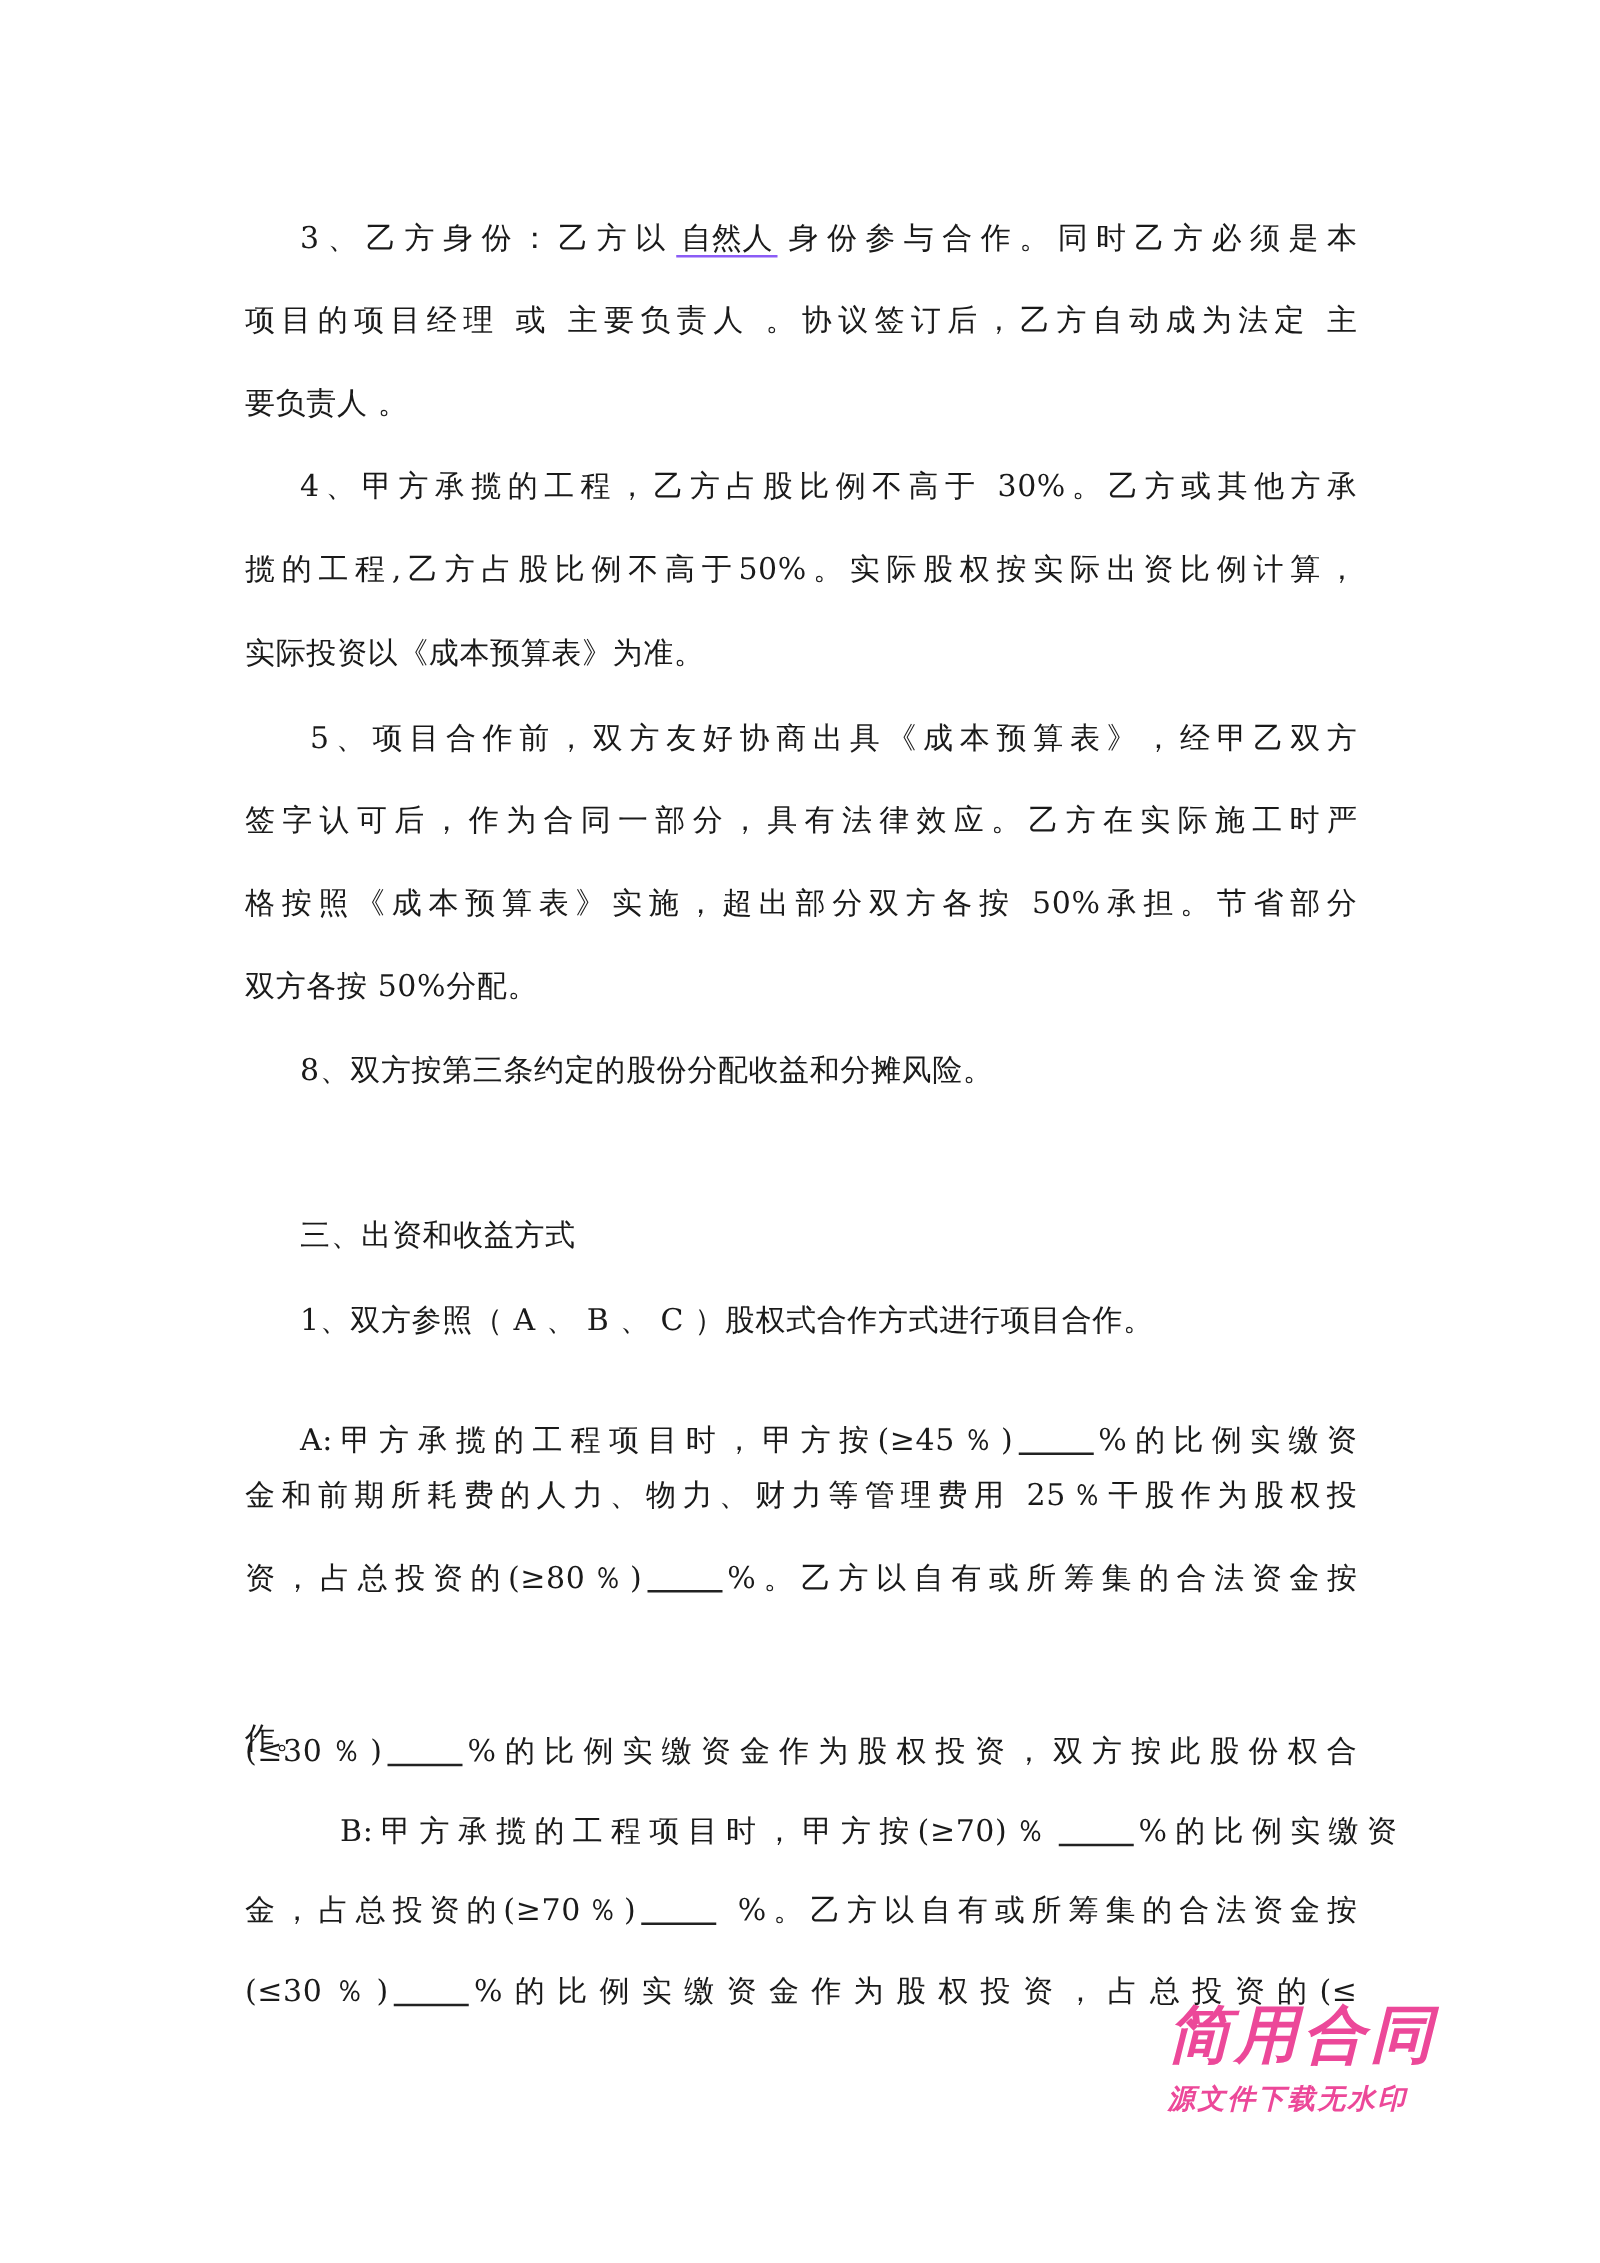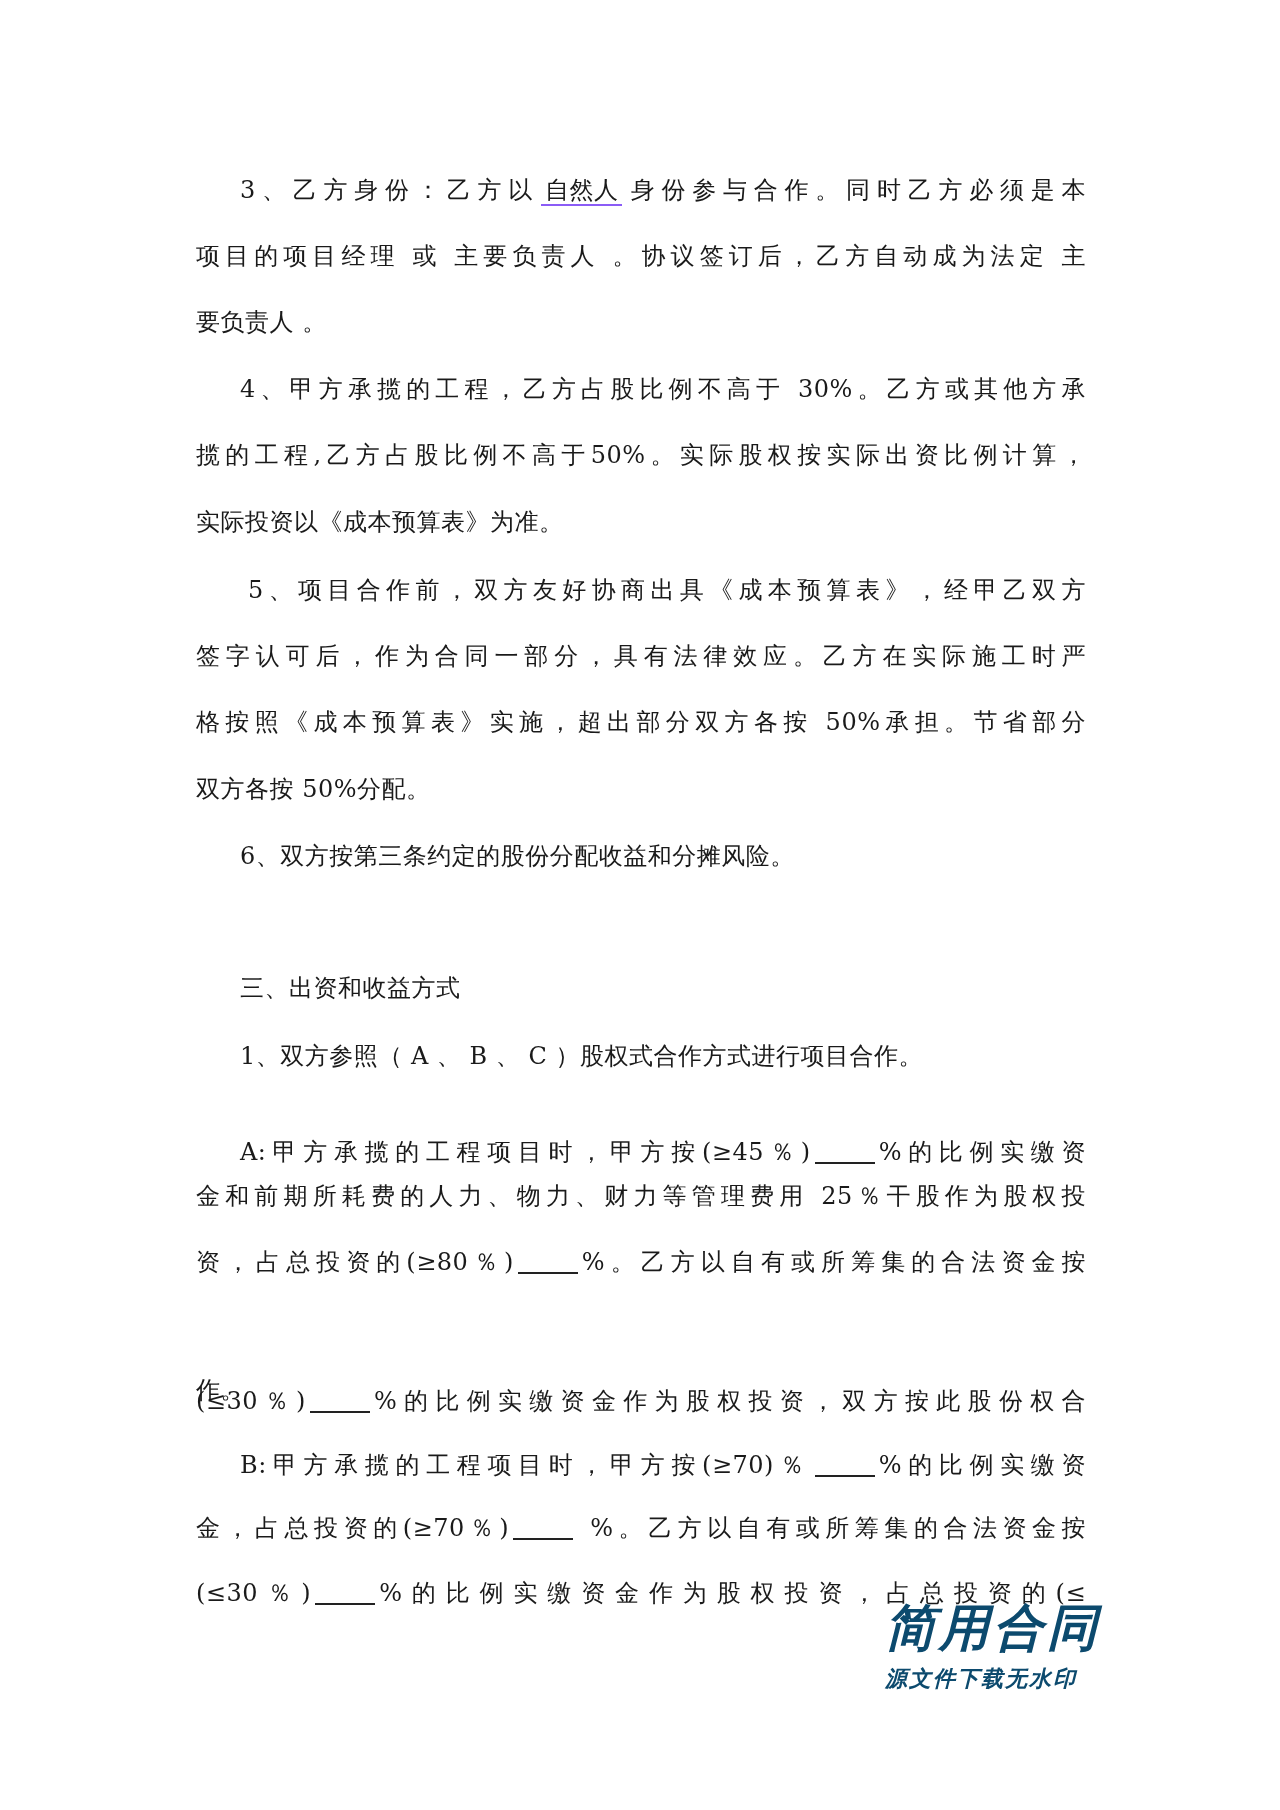--- a/index.html
+++ b/index.html
@@ -54,28 +54,28 @@
   .blank {
     display: inline-block;
     width: 60px;
     height: 24px;
     border-bottom: 2px solid #222;
     vertical-align: -4px;
     margin: 0 4px;
   }
   .watermark {
     position: absolute;
-    left: 885px;
+    left: 934px;
     top: 1600px;
     width: 300px;
     pointer-events: none;
     font-family: Liberation Serif, serif;
     font-weight: bold;
     font-style: italic;
-    color: #0c4a6e;
+    color: #ec4899;
   }
   .wm-title {
     font-size: 50px;
     line-height: 56px;
     letter-spacing: 4px;
   }
   .wm-sub {
     font-size: 22px;
     line-height: 34px;
     margin-top: 6px;
@@ -95,39 +95,39 @@
 
   <div class="line indent" style="top:369px;">4、甲方承揽的工程，乙方占股比例不高于 30%。乙方或其他方承</div>
   <div class="line" style="top:435px;">揽的工程,乙方占股比例不高于50%。实际股权按实际出资比例计算，</div>
   <div class="line last" style="top:502px;">实际投资以《成本预算表》为准。</div>
 
   <div class="line indent-more" style="top:570px;">5、项目合作前，双方友好协商出具《成本预算表》，经甲乙双方</div>
   <div class="line" style="top:636px;">签字认可后，作为合同一部分，具有法律效应。乙方在实际施工时严</div>
   <div class="line" style="top:702px;">格按照《成本预算表》实施，超出部分双方各按 50%承担。节省部分</div>
   <div class="line last" style="top:769px;">双方各按 50%分配。</div>
 
-  <div class="line indent last" style="top:836px;">6、双方按第三条约定的股份分配收益和分摊风险。</div>
+  <div class="line indent last" style="top:836px;">8、双方按第三条约定的股份分配收益和分摊风险。</div>
 
   <div class="line indent last" style="top:968px;">三、出资和收益方式</div>
 
   <div class="line indent last" style="top:1036px;">1、双方参照（ A 、 B 、 C ）股权式合作方式进行项目合作。</div>
 
   <div class="line indent" style="top:1132px;">
     <span>A:甲方承揽的工程项目时，甲方按(≥45％)</span><span class="blank"></span><span>%的比例实缴资</span>
   </div>
   <div class="line" style="top:1176px;">金和前期所耗费的人力、物力、财力等管理费用 25％干股作为股权投</div>
   <div class="line" style="top:1242px;">
     <span>资，占总投资的(≥80％)</span><span class="blank"></span><span>%。乙方以自有或所筹集的合法资金按</span>
   </div>
   <div class="line" style="top:1381px;">
     <span>(≤30％)</span><span class="blank"></span><span>%的比例实缴资金作为股权投资，双方按此股份权合</span>
   </div>
   <div class="line last" style="top:1370px;">作。</div>
 
-  <div class="line indent" style="top:1445px;">
+  <div class="line indent" style="top:1445px;margin-left:32px;">
     <span>B:甲方承揽的工程项目时，甲方按(≥70)％</span><span class="blank"></span><span>%的比例实缴资</span>
   </div>
   <div class="line" style="top:1508px;">
     <span>金，占总投资的(≥70％)</span><span class="blank"></span><span> %。乙方以自有或所筹集的合法资金按</span>
   </div>
   <div class="line" style="top:1573px;">
     <span>(≤30％)</span><span class="blank"></span><span>%的比例实缴资金作为股权投资，占总投资的(≤</span>
   </div>
 
   <div class="watermark">

